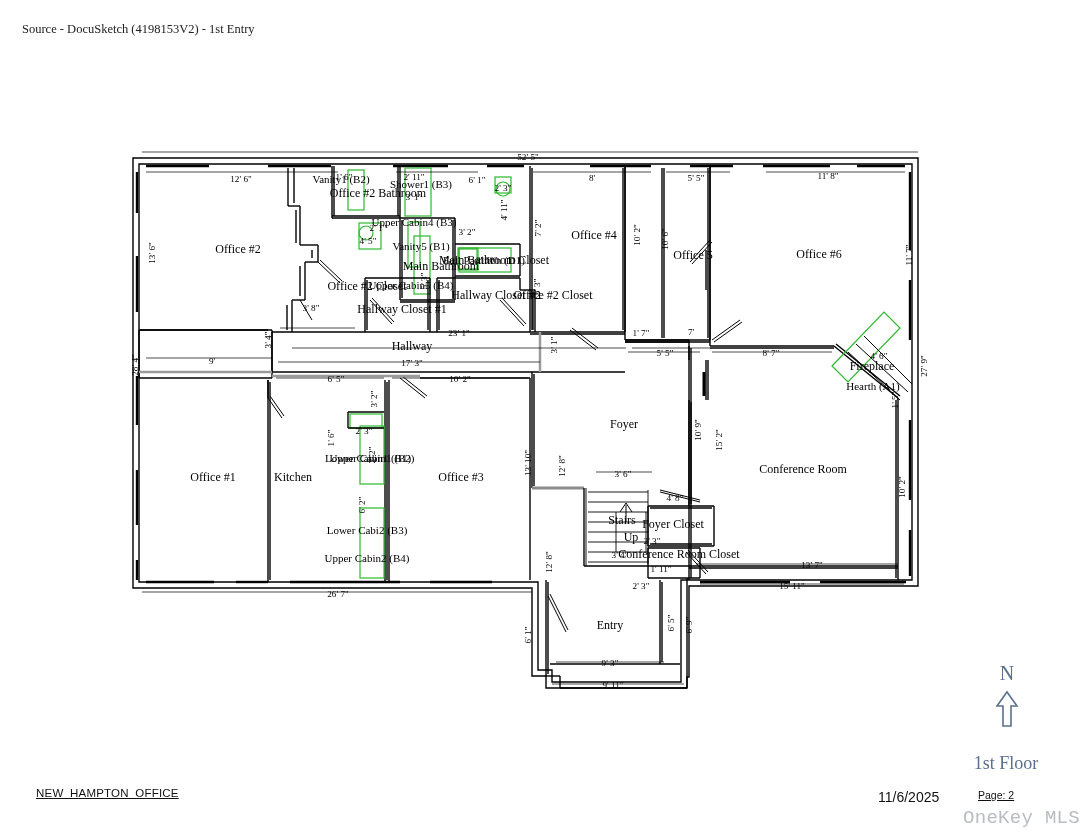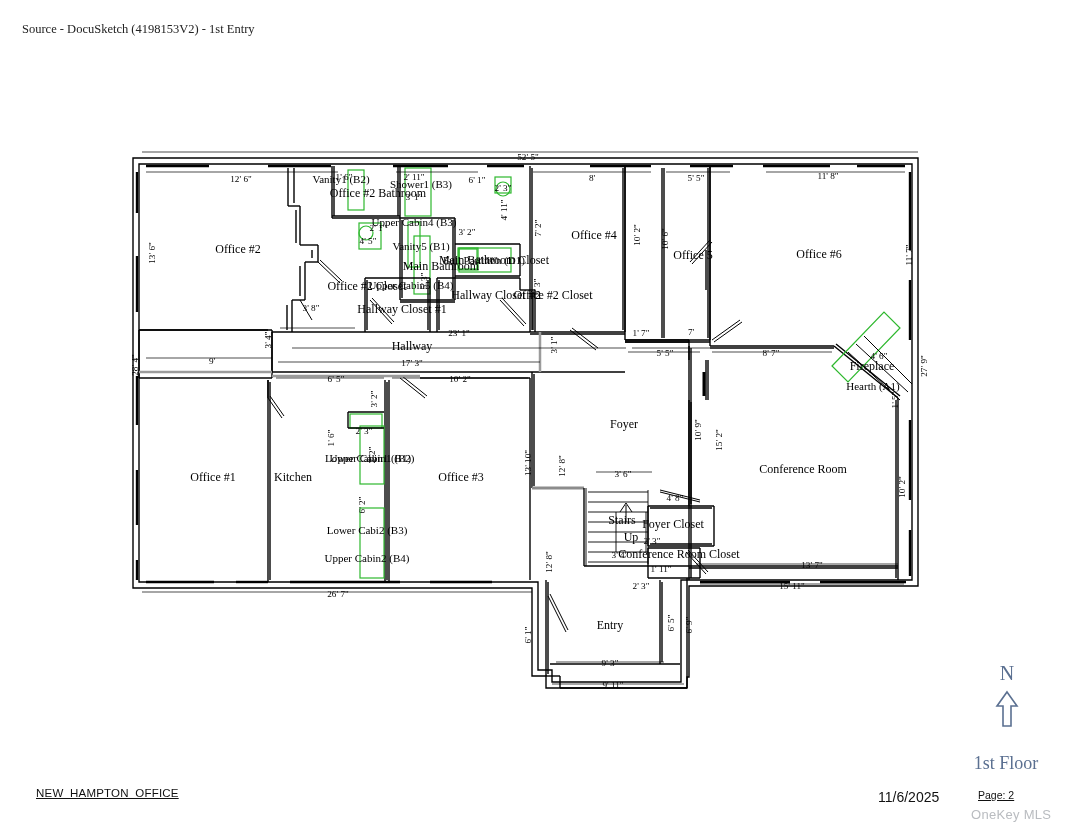--- a/index.html
+++ b/index.html
@@ -26,22 +26,22 @@
     font-family:"Liberation Sans", sans-serif;
     font-size:14px;color:#111;white-space:nowrap;
   }
   .footer-page{
     position:absolute;left:978px;top:789px;
     font-family:"Liberation Sans", sans-serif;
     font-size:10.5px;color:#111;white-space:nowrap;text-decoration:underline;
   }
   .watermark{
     position:absolute;left:963px;top:807px;
-    font-family:Liberation Sans, sans-serif;
-    font-size:13px;color:#b9bcc0;white-space:nowrap;letter-spacing:.3px;margin-left:8px;
+    font-family:Liberation Mono, monospace;
+    font-size:19px;color:#b9bcc0;white-space:nowrap;letter-spacing:.3px;
   }
 
   .compass{position:absolute;left:984px;top:662px;width:46px;height:66px;}
   .compass .n{
     position:absolute;left:0;top:0;width:46px;text-align:center;
     font-family:"Liberation Serif", serif;font-size:20px;color:#5b7091;
   }
   .floor-label{
     position:absolute;left:930px;top:753px;width:152px;text-align:center;
     font-family:"Liberation Serif", serif;font-size:18px;color:#5b7091;

